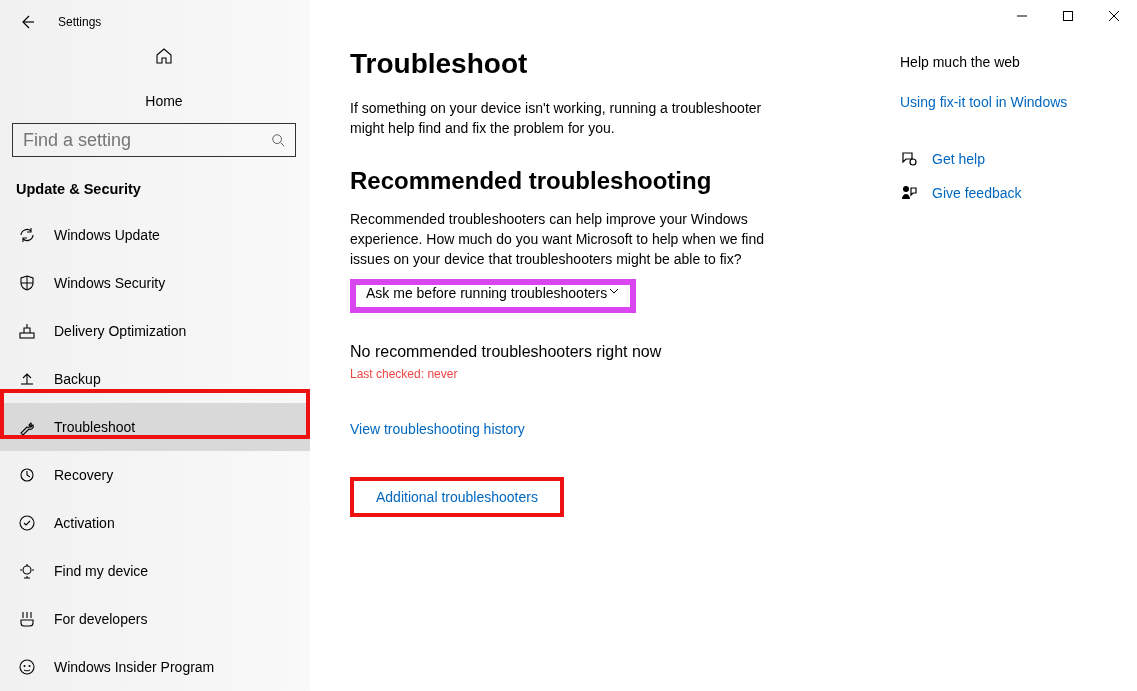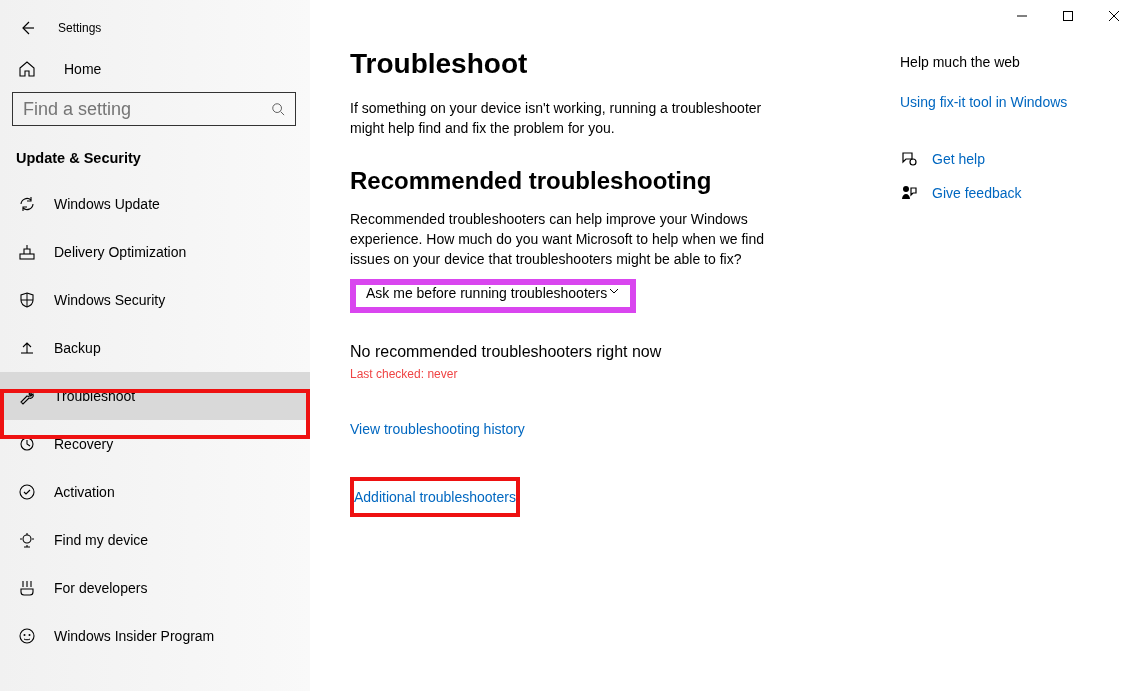--- a/index.html
+++ b/index.html
@@ -27,20 +27,21 @@
     align-items: center;
     height: 40px;
     padding-left: 18px;
     gap: 22px;
   }
   .back-arrow { width: 18px; height: 18px; display:flex;align-items:center;justify-content:center; }
   .app-title { font-size: 12px; }
   .home-row {
     display: flex; align-items: center; gap: 28px;
     padding: 12px 0 14px 18px;
+    flex-direction: column;
   }
   .home-row .label { font-size: 14px; }
   .search-wrap { padding: 0 12px 18px 12px; }
   .search-box {
     width: 284px; height: 34px;
     border: 1px solid #333;
     background: transparent;
     display: flex; align-items: center;
     padding: 0 10px;
   }
@@ -86,21 +87,21 @@
     display: flex; align-items: flex-start; justify-content: space-between;
     padding: 0 10px; margin-top: 10px; margin-bottom: 30px;
     font-size: 14px;
   }
   .chev { width:12px;height:12px; }
   .sub-text { font-size: 16px; margin-bottom: 6px; }
   .small-text { font-size: 12px; color: #ef4444; margin-bottom: 40px; }
   .link { color: #0067c0; font-size: 14px; cursor: pointer; display:inline-block; }
   .link-block { margin-bottom: 40px; }
   .link-highlight {
-    border: 4px solid #e11; padding: 8px 0; display:inline-block;
+    border: 4px solid #e11; padding: 8px 22px; display:inline-block;
   }
   .side-heading { font-size: 14px; font-weight: 400; margin-bottom: 24px; }
   .side-link { color:#0067c0; font-size:14px; display:block; margin-bottom: 40px; }
   .help-row { display:flex; align-items:center; gap:14px; margin-bottom:16px; }
   .help-row .hicon { width:18px;height:18px; }
   svg { display:block; }
 </style>
 </head>
 <body>
 
@@ -148,35 +149,35 @@
               <path d="M3 9a6 6 0 0 1 10-4M15 9a6 6 0 0 1-10 4" fill="none" stroke="#000" stroke-width="1.1"></path>
               <path d="M13 2v4h-4M5 16v-4h4" fill="none" stroke="#000" stroke-width="1.1"></path>
             </svg>
         </span>
         <span class="label">Windows Update</span>
       </div>
 
       <div class="nav-item">
         <span class="icon">
           <svg viewBox="0 0 18 18" width="18" height="18">
+              <path d="M9 2 L15 4 V9 C15 13 12 15 9 16 C6 15 3 13 3 9 V4 Z" fill="none" stroke="#000" stroke-width="1.1"></path>
+              <path d="M9 2V16M3 9H15" stroke="#000" stroke-width="1"></path>
+            </svg>
+        </span>
+        <span class="label">Windows Security</span>
+      </div>
+
+      <div class="nav-item">
+        <span class="icon">
+          <svg viewBox="0 0 18 18" width="18" height="18">
               <rect x="2" y="11" width="14" height="5" fill="none" stroke="#000" stroke-width="1.1"></rect>
               <path d="M6 11V6h6v5M9 2v4" fill="none" stroke="#000" stroke-width="1.1"></path>
             </svg>
         </span>
         <span class="label">Delivery Optimization</span>
-      </div>
-
-      <div class="nav-item">
-        <span class="icon">
-          <svg viewBox="0 0 18 18" width="18" height="18">
-              <path d="M9 2 L15 4 V9 C15 13 12 15 9 16 C6 15 3 13 3 9 V4 Z" fill="none" stroke="#000" stroke-width="1.1"></path>
-              <path d="M9 2V16M3 9H15" stroke="#000" stroke-width="1"></path>
-            </svg>
-        </span>
-        <span class="label">Windows Security</span>
       </div>
 
       <div class="nav-item">
         <span class="icon">
           <svg viewBox="0 0 18 18" width="18" height="18">
               <path d="M9 14V4M5 8l4-4 4 4" fill="none" stroke="#000" stroke-width="1.1"></path>
               <path d="M3 14h12" stroke="#000" stroke-width="1.1"></path>
             </svg>
         </span>
         <span class="label">Backup</span>

